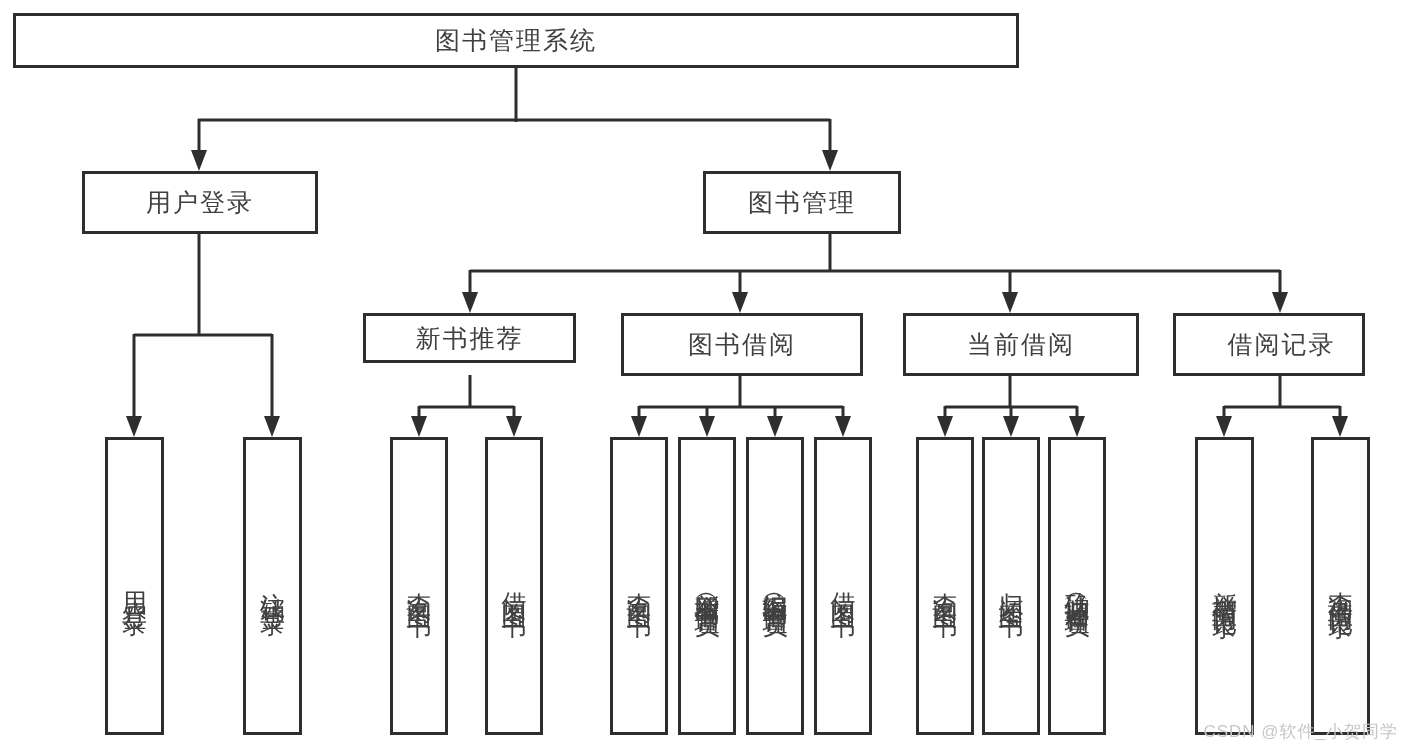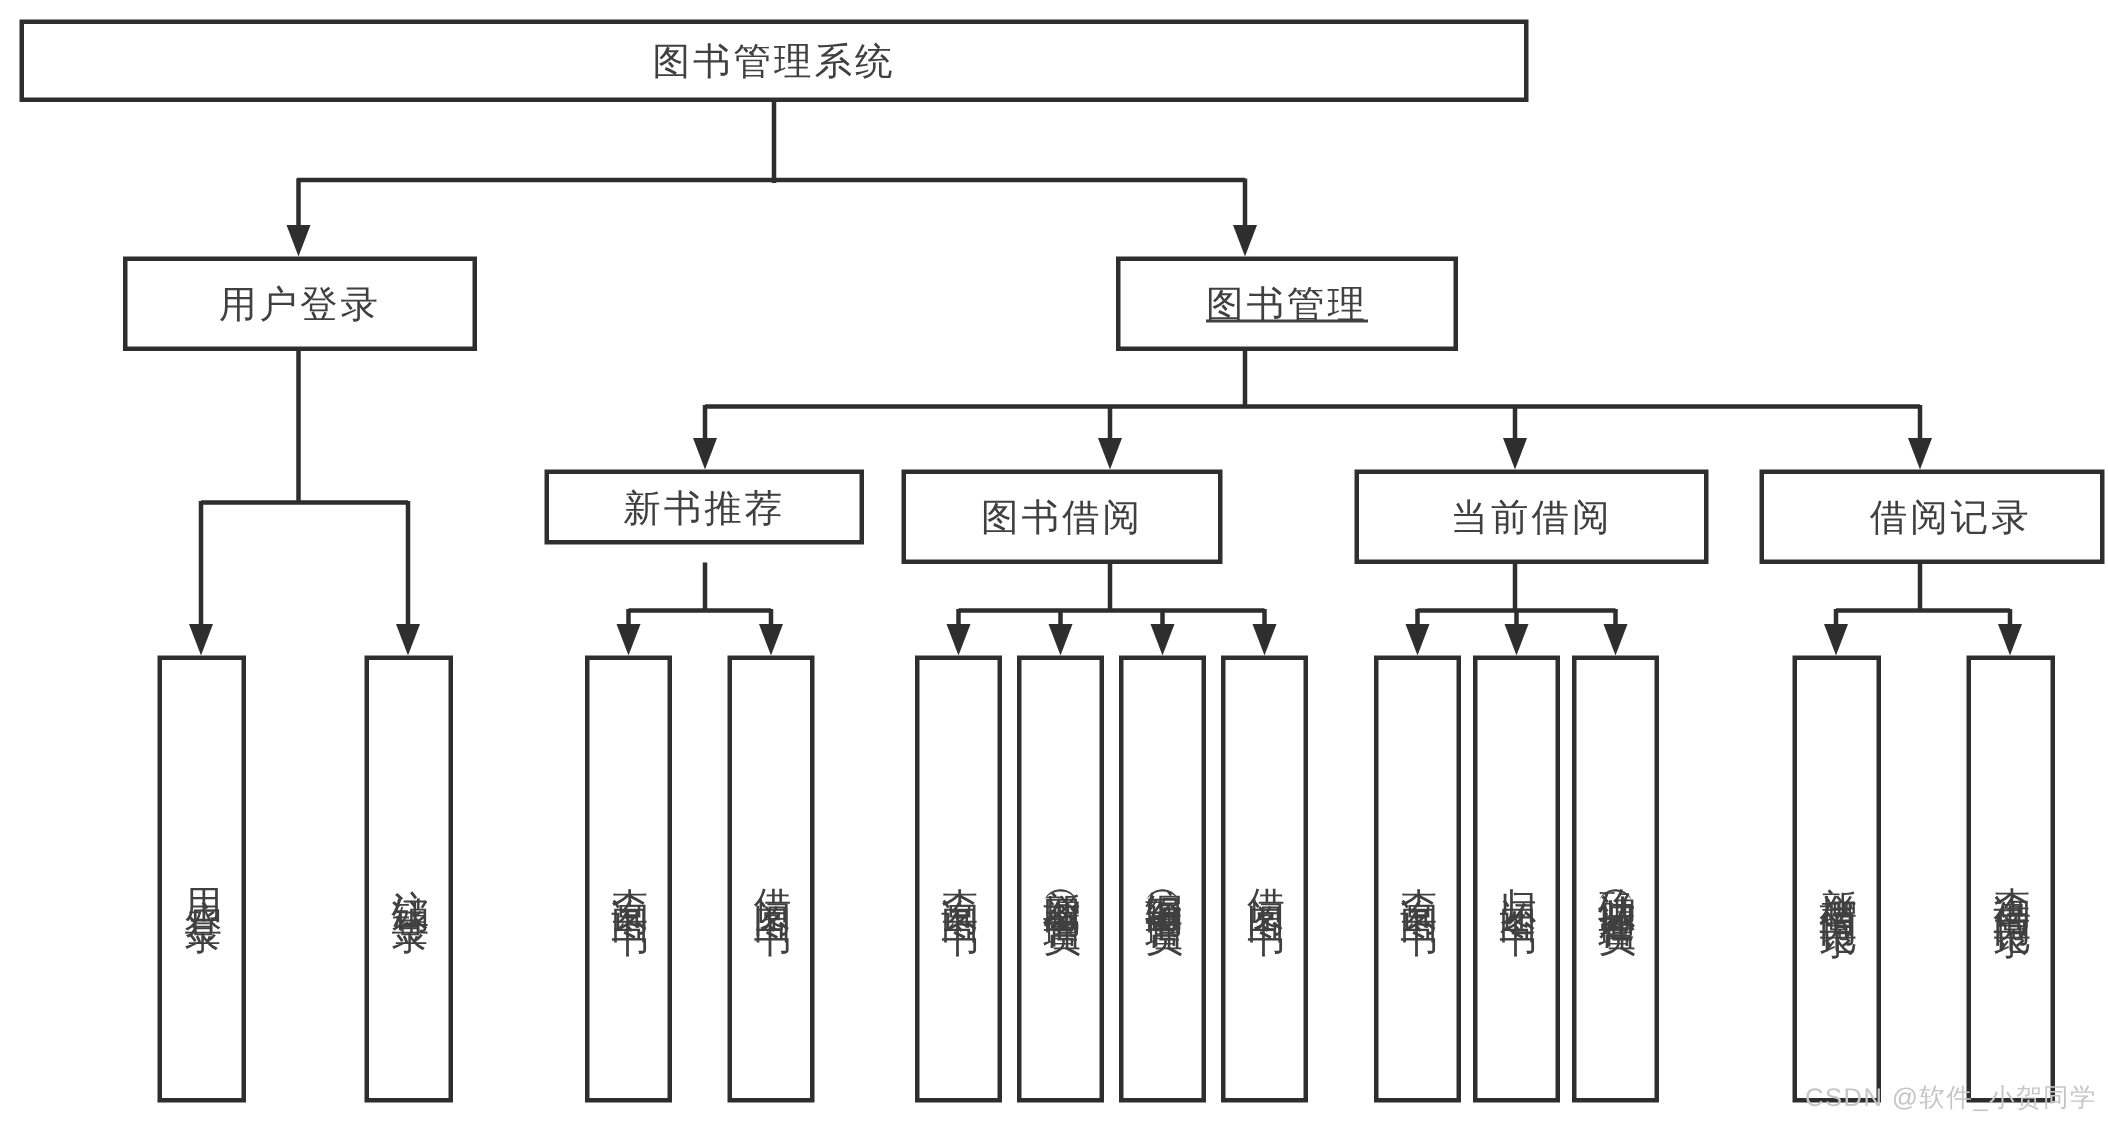--- a/index.html
+++ b/index.html
@@ -92,34 +92,34 @@
     </g>
   </svg>
 
   <div class="box" style="left:13px; top:13px; width:1006px; height:55px;">
     <span class="hlabel">图书管理系统</span>
   </div>
 
   <div class="box" style="left:82px; top:171px; width:236px; height:63px;">
     <span class="hlabel">用户登录</span>
   </div>
-  <div class="box" style="left:744px; top:171px; width:228px; height:63px;text-decoration:underline;">
+  <div class="box" style="left:703px; top:171px; width:198px; height:63px;">
     <span class="hlabel">图书管理</span>
   </div>
 
   <div class="box" style="left:363px; top:313px; width:213px; height:50px;">
     <span class="hlabel">新书推荐</span>
   </div>
-  <div class="box" style="left:601px; top:313px; width:214px; height:63px;">
+  <div class="box" style="left:621px; top:313px; width:242px; height:63px;">
     <span class="hlabel">图书借阅</span>
   </div>
   <div class="box" style="left:903px; top:313px; width:236px; height:63px;">
     <span class="hlabel">当前借阅</span>
   </div>
-  <div class="box" style="left:1173px; top:313px; width:230px; height:63px;padding-left:25px;">
+  <div class="box" style="left:1173px; top:313px; width:192px; height:63px;padding-left:25px;">
     <span class="hlabel">借阅记录</span>
   </div>
 
   <div class="box" style="left:105px; top:437px; width:59px; height:298px;">
     <span class="vlabel">用户登录</span>
   </div>
   <div class="box" style="left:243px; top:437px; width:59px; height:298px;">
     <span class="vlabel">注销登录</span>
   </div>
 

